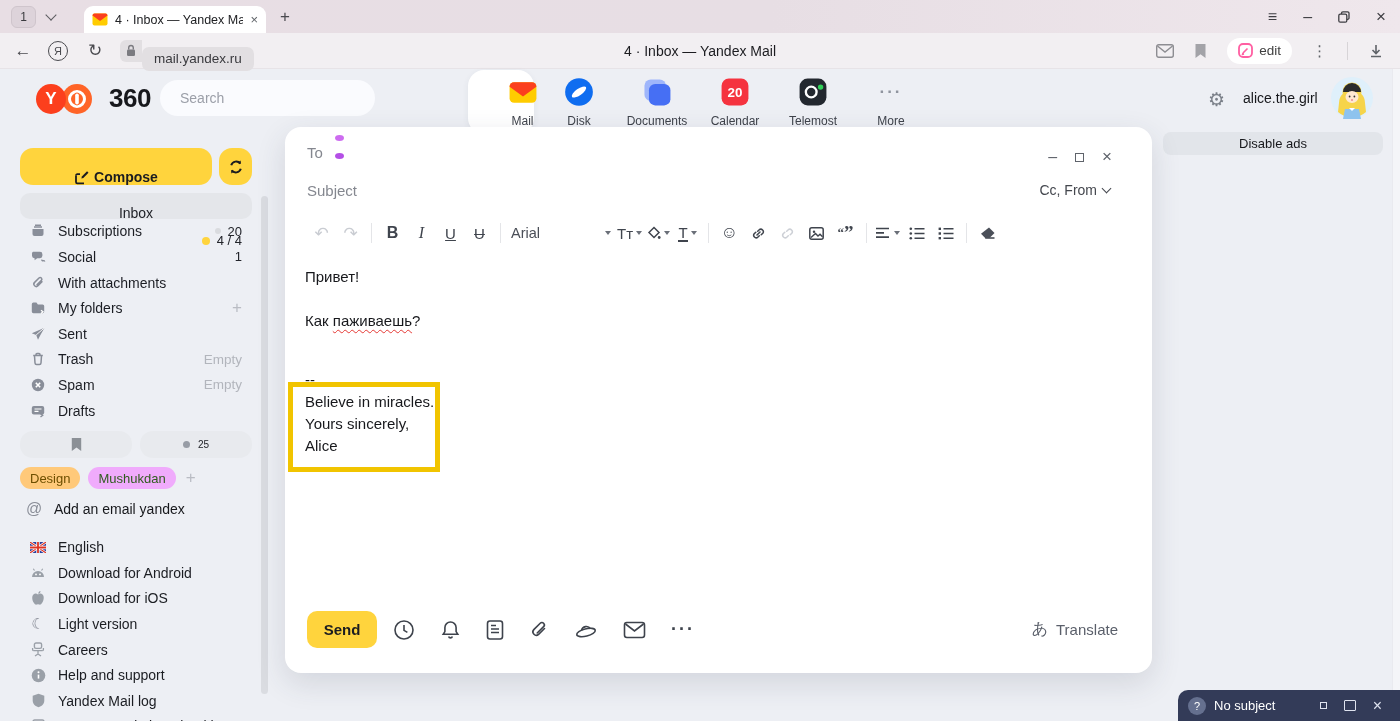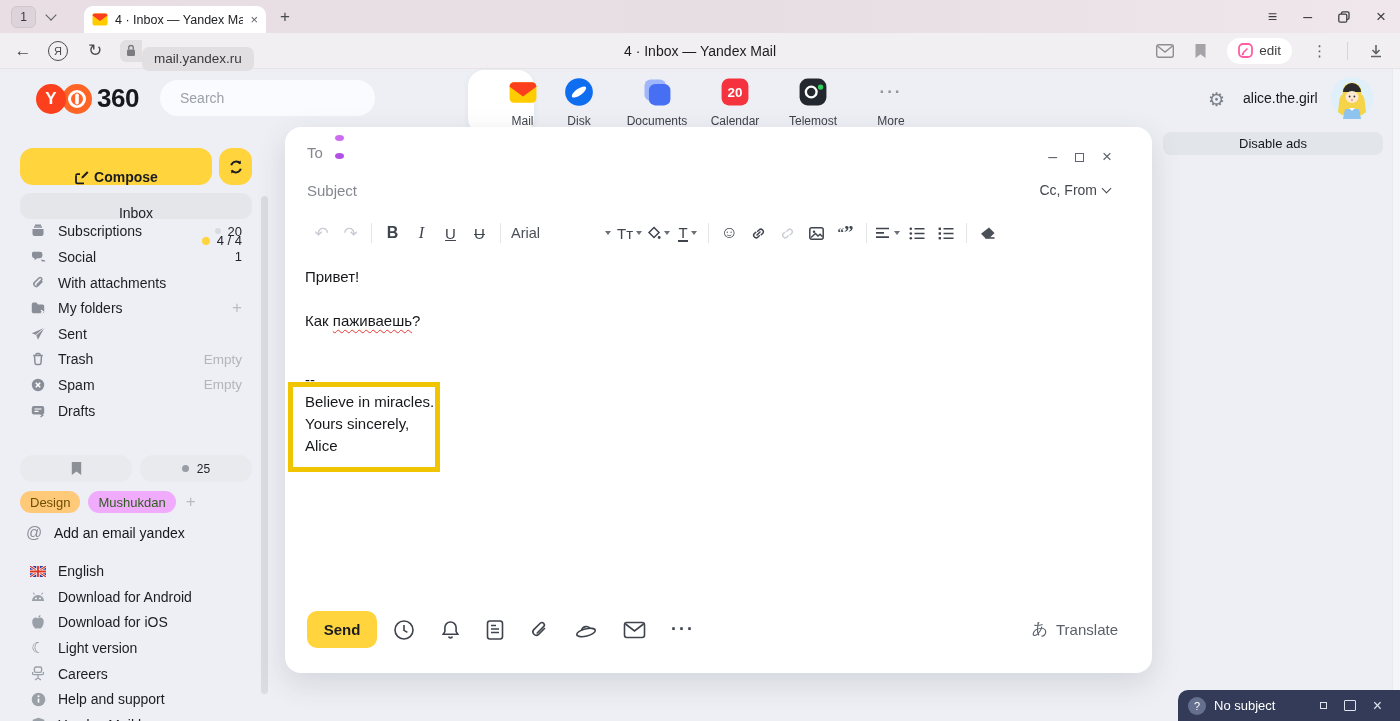--- a/index.html
+++ b/index.html
@@ -52,21 +52,21 @@
   .folders { margin-top:8px; }
   .frow { display:flex; align-items:center; height:25.6px; gap:12px; padding:0 10px; border-radius:10px;
           font-size:14px; color:#1c1e24; }
   .frow.selected { background:#e4e6ea;flex-direction:column; }
   .frow .cnt { margin-left:auto; font-size:13px; color:#22242a; display:flex; align-items:center; gap:7px; }
   .frow .cnt.empty { color:#b2b5bc; font-size:13.5px; }
   .frow .plus, .lbl-plus { margin-left:auto; color:#b9bcc3; font-size:17px; }
   .dot { border-radius:50%; display:inline-block; }
   .pillrow { margin-top:8px; display:flex; gap:8px; }
   .pill { flex:1; height:27px; background:#e8eaee; border-radius:13px; display:flex; align-items:center;
-          justify-content:center; gap:8px; font-size:12px; color:#22242a;margin-top:24px; }
+          justify-content:center; gap:8px; font-size:10px; color:#22242a; }
   .labelsrow { margin-top:9px; display:flex; align-items:center; gap:8px; padding-left:0; }
   .taglabel { height:22px; border-radius:11px; padding:0 10px; font-size:13px; display:flex; align-items:center; }
   .addacct { margin-top:8px; height:24px; display:flex; align-items:center; gap:12px; padding-left:6px;
              font-size:14px; color:#17181c; }
   .footer { margin-top:13px; }
   .lrow { display:flex; align-items:center; height:25.6px; gap:12px; padding-left:10px; font-size:14px; color:#1b1d22; }
   .lrow .ic { width:16px; display:flex; justify-content:center; color:#8a8e98; }
 
   
   .cw { position:absolute; left:285px; top:127px; width:867px; height:546px; background:#fff;
@@ -170,21 +170,21 @@
   <div class="logo-circle" style="background:#fc3f1d;z-index:2;">
     <span style="color:#fff;font-weight:bold;font-size:17px;">Y</span>
   </div>
   <div class="logo-circle" style="background:#ff6427;margin-left:-4px;z-index:1;">
     <svg width="22" height="22" viewBox="0 0 22 22">
       <circle cx="11" cy="11" r="7.5" fill="none" stroke="#fff" stroke-width="3"></circle>
       <rect x="8.6" y="4.5" width="4.8" height="13" rx="2.4" fill="#ff6427"></rect>
       <rect x="9.2" y="5.5" width="3.6" height="11" rx="1.8" fill="#fff"></rect>
     </svg>
   </div>
-  <span style="font-size:26px;font-weight:800;margin-left:5px;letter-spacing:-.5px;">360</span>
+  <span style="font-size:26px;font-weight:800;margin-left:17px;letter-spacing:-.5px;">360</span>
 </div>
 
 <div class="searchbar">
   <input placeholder="Search" style="">
   <svg width="17" height="17" viewBox="0 0 17 17">
     <circle cx="7" cy="7" r="5.2" fill="none" stroke="#6f737c" stroke-width="1.7"></circle>
     <path d="M11 11 l4 4" stroke="#6f737c" stroke-width="1.7"></path>
   </svg>
 </div>
 

